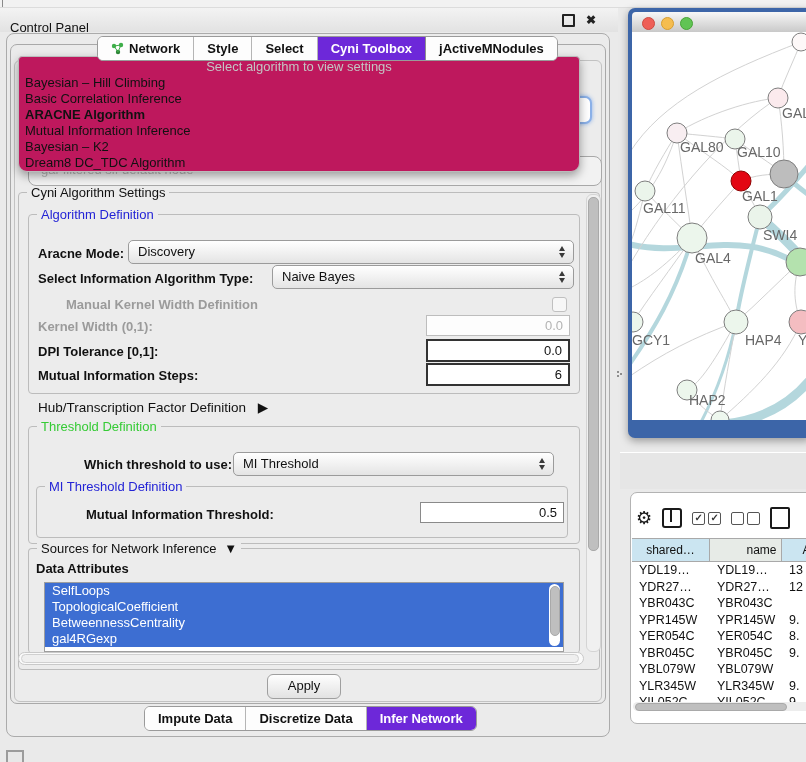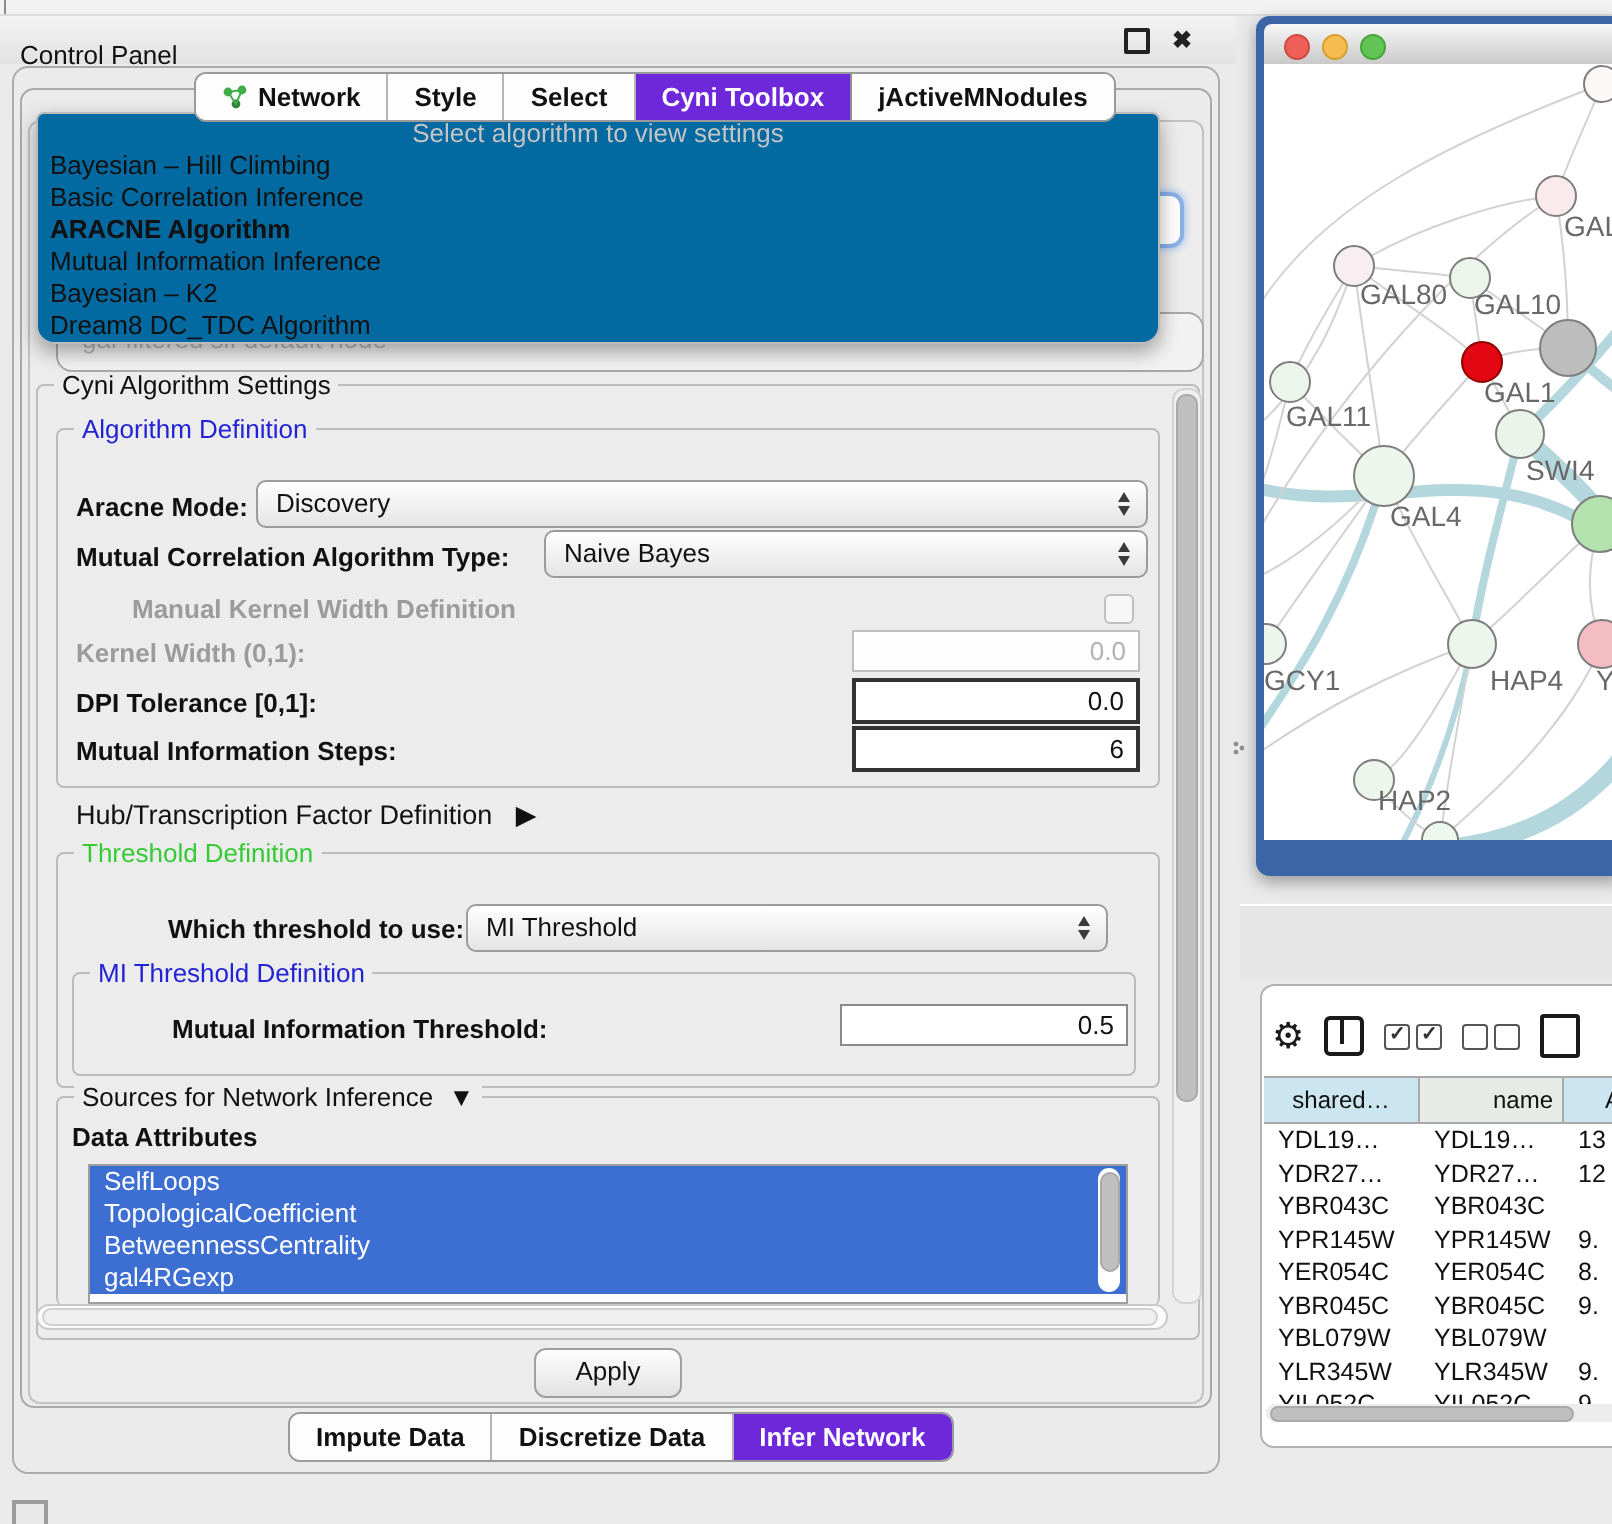--- a/index.html
+++ b/index.html
@@ -23,21 +23,21 @@
   .tabstrip{position:absolute;display:flex;height:23px;border:1px solid #9a9a9a;border-radius:6px;
             background:#fdfdfd;overflow:hidden;z-index:20;}
   .tab{display:flex;align-items:center;gap:5px;padding:0 13px;font-size:13px;font-weight:bold;
        border-right:1px solid #b5b5b5;line-height:23px;background:#fdfdfd;}
   .tab:last-child{border-right:none;}
   .tab.sel{background:#6d28d9;color:#fff;border-right-color:#8f8f8f;}
   #top-tabs{left:97px;top:36px;}
   #bottom-tabs{left:144px;top:706px;}
   .tabicon svg{display:block;}
   
-  #dropdown{left:18px;top:56px;width:560px;height:114px;background:#0369a1;border:1px solid #bbb;
+  #dropdown{left:18px;top:56px;width:560px;height:114px;background:#be185d;border:1px solid #bbb;
             border-radius:4px 4px 9px 9px;box-shadow:0 4px 10px rgba(0,0,0,.35);z-index:10;overflow:hidden;}
   #dd-prompt{height:16px;line-height:16px;text-align:center;color:#c4c4c4;font-size:13px;margin-top:2px;}
   .dd-item{height:16px;line-height:16px;font-size:13px;padding-left:6px;white-space:nowrap;}
   
   #combo-focused{left:320px;top:96px;width:268px;height:24px;background:#fff;border:2px solid #8ab0e8;
                  border-radius:7px;box-shadow:0 0 4px #8ab0e8;z-index:1;}
   #combo-network{left:28px;top:156px;width:560px;height:28px;background:#f2f2f2;border:1px solid #a8a8a8;
                  border-radius:8px;z-index:1;font-size:13px;color:#b9b9b9;line-height:26px;padding-left:12px;}
   
   .group{position:absolute;border:1px solid #bcbcbc;border-radius:4px;}
@@ -175,21 +175,21 @@
   </div>
 
   <div class="group" style="left:28px;top:214px;width:550px;height:178px;">
     <div class="gtitle blue-t" style="left:8px;top:-8px;">Algorithm Definition</div>
   </div>
   <div class="lbl bold" style="left:38px;top:246px;">Aracne Mode:</div>
   <div class="combo" style="left:128px;top:240px;width:411px;">
     <span>Discovery</span>
     <span class="arrows"></span>
   </div>
-  <div class="lbl bold" style="left:38px;top:271px;">Mutual Correlation Algorithm Type:</div>
+  <div class="lbl bold" style="left:38px;top:271px;">Select Information Algorithm Type:</div>
   <div class="combo" style="left:272px;top:265px;width:267px;">
     <span>Naive Bayes</span>
     <span class="arrows"></span>
   </div>
   <div class="lbl bold gray" style="left:50px;top:297px;margin-left:16px;">Manual Kernel Width Definition</div>
   <div class="checkbox" style="left:552px;top:297px;"></div>
   <div class="lbl bold gray" style="left:38px;top:319px;">Kernel Width (0,1):</div>
   <div class="field disabled" style="left:426px;top:315px;width:136px;">0.0</div>
   <div class="lbl bold" style="left:38px;top:344px;text-align:center;">DPI Tolerance [0,1]:</div>
   <div class="field strong" style="left:426px;top:339px;width:134px;">0.0</div>

